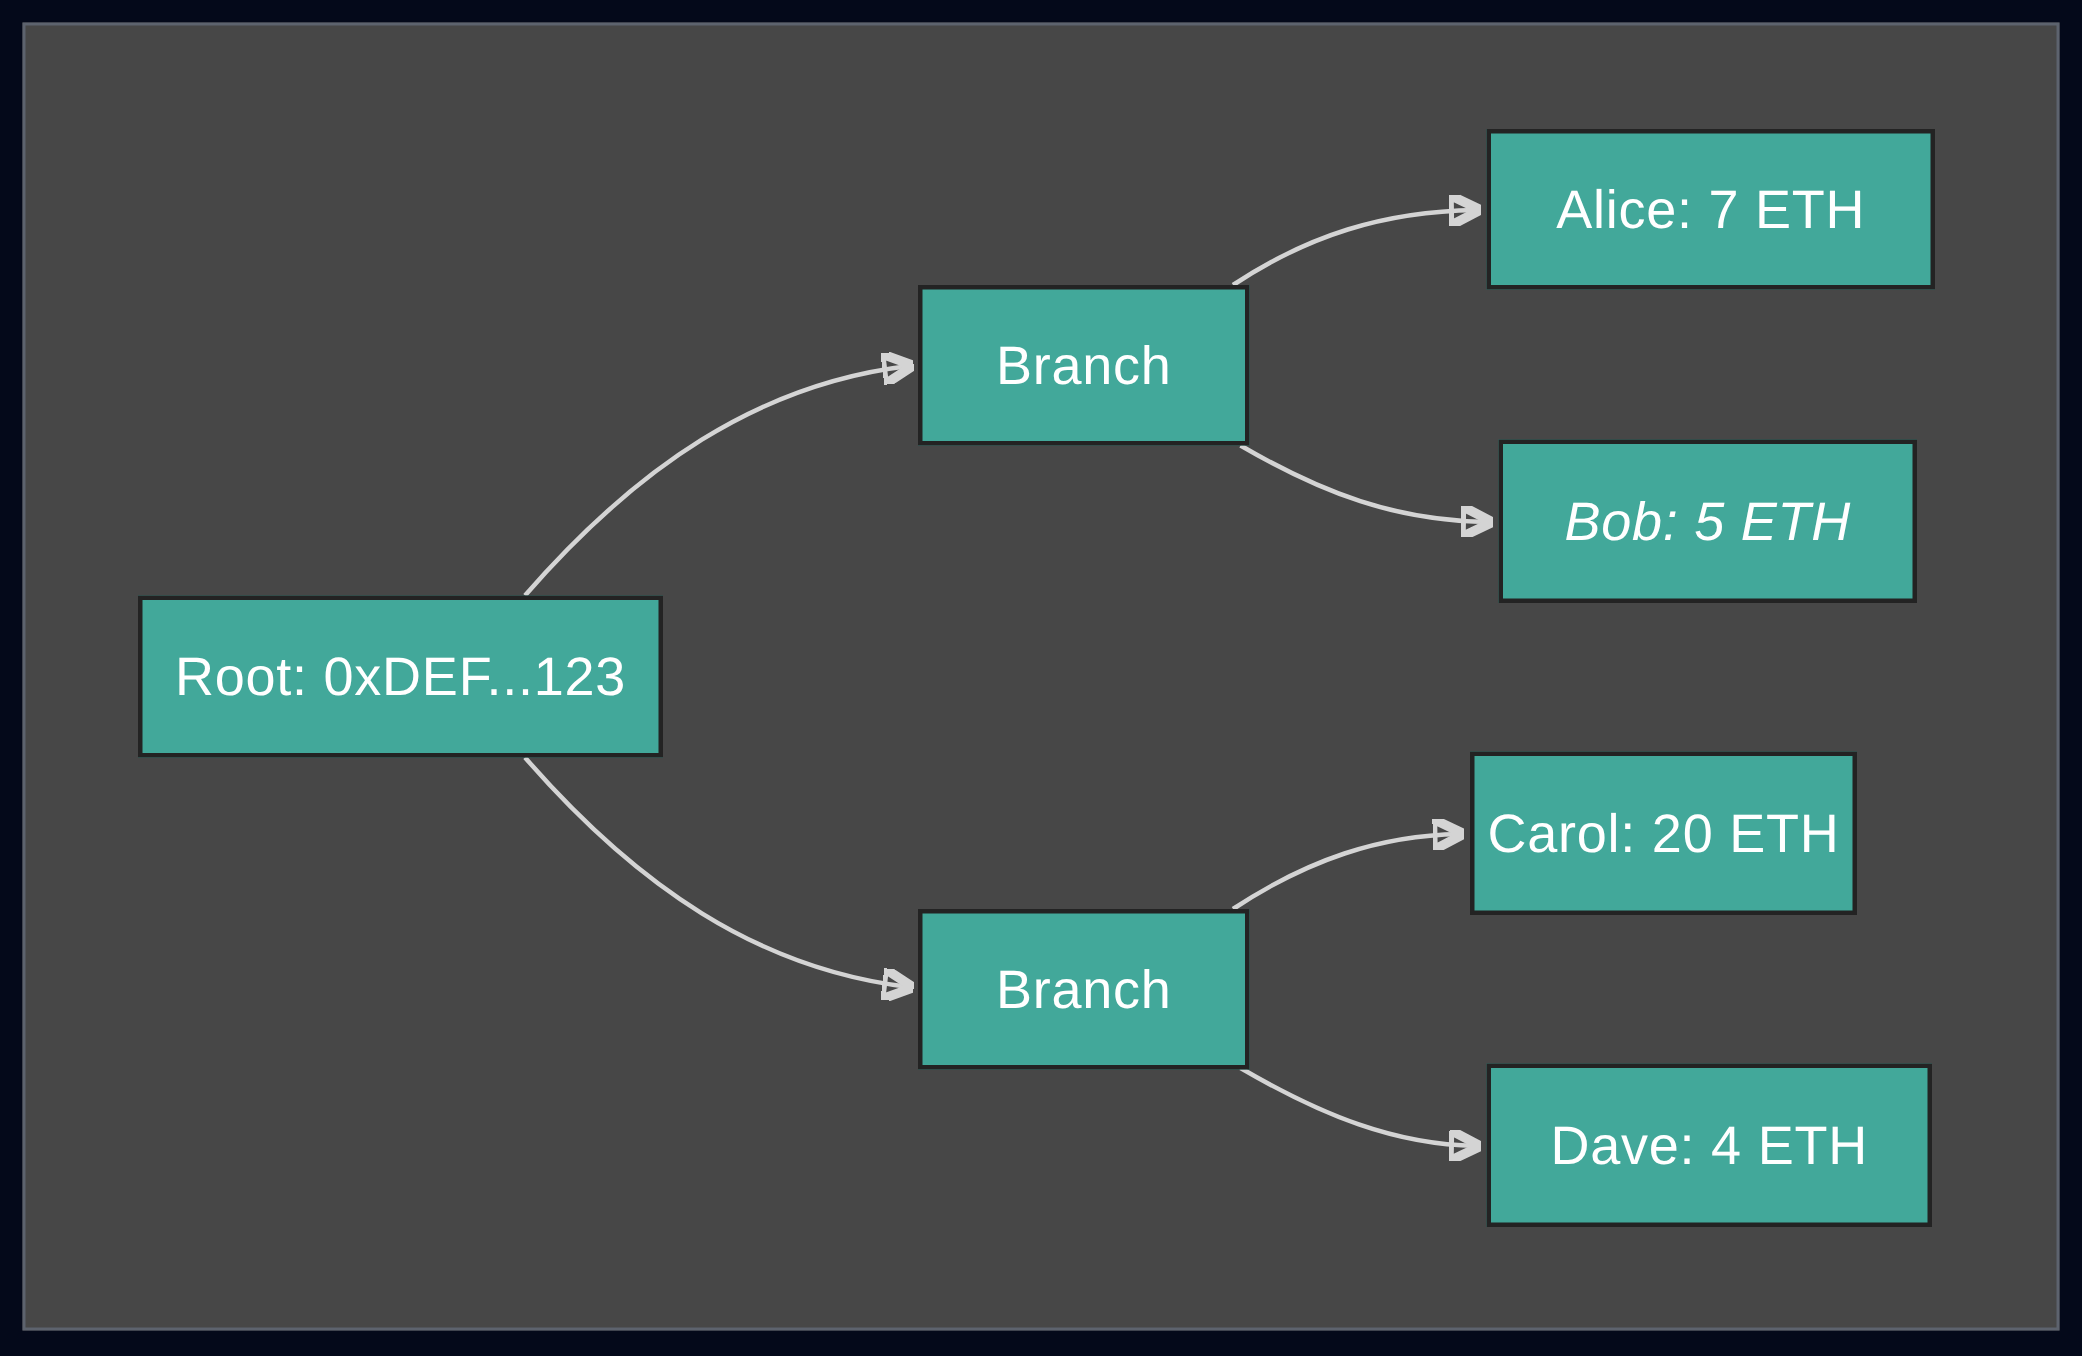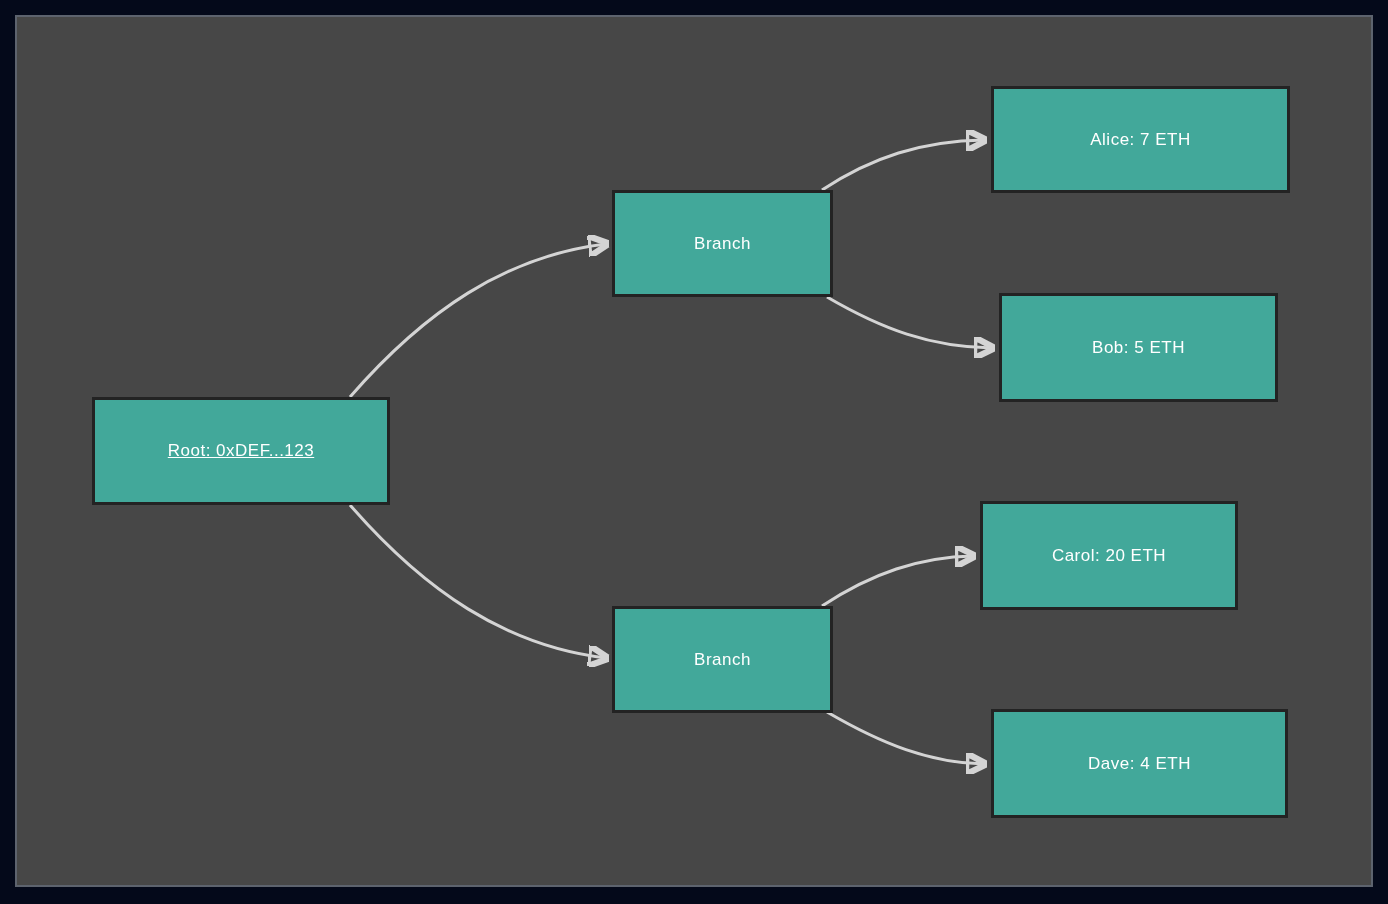--- a/index.html
+++ b/index.html
@@ -48,21 +48,21 @@
     font-size: 29px;
     line-height: 47px;
     letter-spacing: 0.5px;
   }
   .node {
     position: absolute;
     box-sizing: border-box;
     background: #42a89a;
     border: 3px solid #232323;
     color: #ffffff;
-    font-size: 17px;
+    font-size: 36px;
     display: flex;
     align-items: center;
     justify-content: center;
     text-align: center;
     letter-spacing: 0.5px;
     white-space: nowrap;
   }
 </style>
 </head>
 <body>
@@ -81,37 +81,37 @@
     <path d="M350,505 C424,590 505,646 606,658" marker-end="url(#arrow)"></path>
     <path d="M822,190 C872,157 922,141 984,140" marker-end="url(#arrow)"></path>
     <path d="M827,297 C882,329 930,347 992,348" marker-end="url(#arrow)"></path>
     <path d="M822,606 C872,573 920,557 973,556" marker-end="url(#arrow)"></path>
     <path d="M827,712 C882,744 930,763 984,764" marker-end="url(#arrow)"></path>
   </svg>
 
   <div class="title">
   </div>
 
-  <div class="node" style="left:92px; top:397px; width:298px; height:108px;text-decoration:underline;">
+  <div class="node" style="left:92px; top:397px; width:350px; height:108px;">
     <span>Root: 0xDEF...123</span>
   </div>
 
   <div class="node" style="left:612px; top:190px; width:221px; height:107px;">
     <span>Branch</span>
   </div>
 
   <div class="node" style="left:612px; top:606px; width:221px; height:107px;">
     <span>Branch</span>
   </div>
 
   <div class="node" style="left:991px; top:86px; width:299px; height:107px;">
     <span>Alice: 7 ETH</span>
   </div>
 
-  <div class="node" style="left:999px; top:293px; width:279px; height:109px;">
+  <div class="node" style="left:999px; top:293px; width:279px; height:109px;font-style:italic;">
     <span>Bob: 5 ETH</span>
   </div>
 
   <div class="node" style="left:980px; top:501px; width:258px; height:109px;">
     <span>Carol: 20 ETH</span>
   </div>
 
   <div class="node" style="left:991px; top:709px; width:297px; height:109px;">
     <span>Dave: 4 ETH</span>
   </div>

